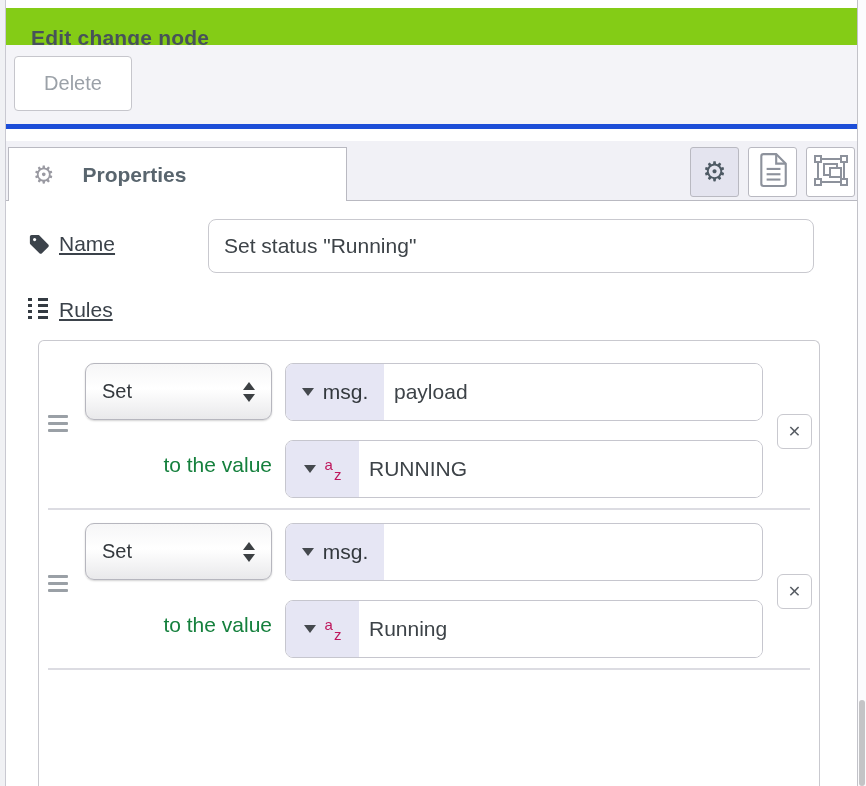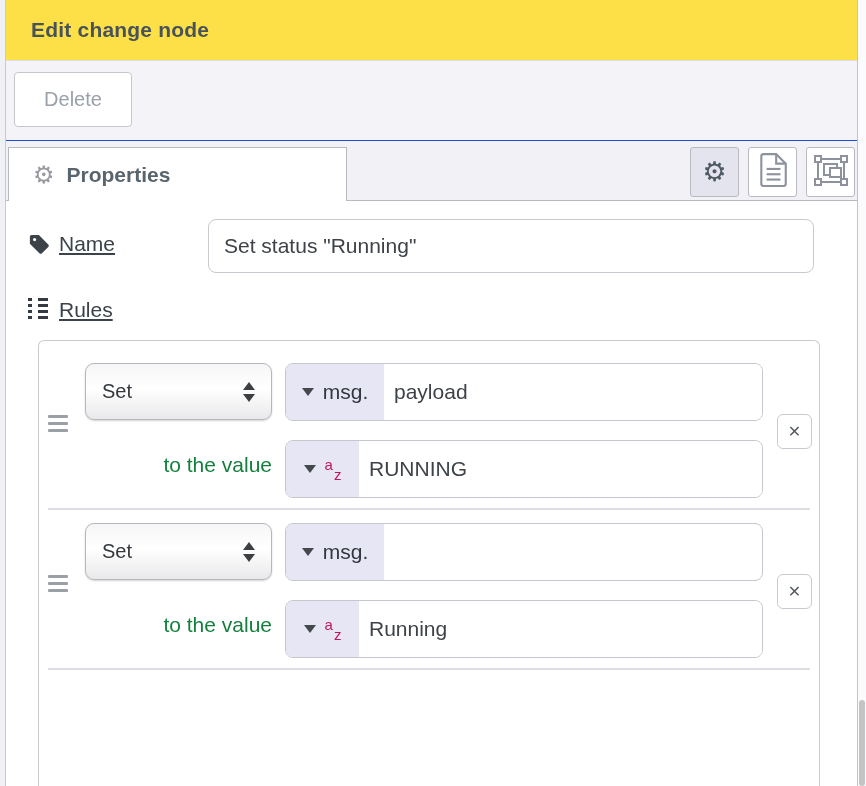--- a/index.html
+++ b/index.html
@@ -10,38 +10,38 @@
     -webkit-font-smoothing:antialiased;
   }
   .abs{position:absolute;}
 
   
   .edge-left{left:0;top:0;width:5px;height:786px;background:#f0f1f4;border-right:1px solid #c9c9d1;}
   .edge-right{right:0;top:0;width:8px;height:786px;background:#fbfbfd;border-left:1px solid #c2c2c8;}
   .scroll-thumb{right:1px;top:700px;width:6px;height:86px;background:#c4c4c6;border-radius:3px;}
 
   
-  .hdr{left:6px;top:0;width:851px;height:60px;background:#fde047;border-bottom:1px solid #dedee4;
+  .hdr{left:6px;top:8px;width:851px;height:60px;background:#84cc16;border-bottom:1px solid #dedee4;
        display:flex;align-items:center;}
   .hdr-title{margin-left:25px;font-size:21px;font-weight:bold;color:#47525a;letter-spacing:.2px;}
 
   
-  .btnbar{left:6px;top:61px;width:851px;height:79px;background:#f4f4f8;border-bottom:5px solid #1d4ed8;}
+  .btnbar{left:6px;top:45px;width:851px;height:79px;background:#f4f4f8;border-bottom:5px solid #1d4ed8;}
   .btn{position:absolute;display:flex;align-items:center;justify-content:center;
        font-size:20px;border-radius:4px;box-sizing:border-box;cursor:pointer;}
   .btn-delete{left:8px;top:11px;width:118px;height:55px;background:#fff;border:1px solid #c6c6cc;color:#9ba1a8;}
   .btn-cancel{left:565px;top:11px;width:127px;height:56px;background:#fff;border:1px solid #c6c6cc;color:#8f959c;}
   .btn-done{left:717px;top:11px;width:112px;height:56px;background:#8c1621;border:1px solid #7a1019;color:#ffffff;}
 
   
   .tabrow{left:6px;top:141px;width:851px;height:59px;background:#f1f1f6;border-bottom:1px solid #b9b9c1;}
   .tab{position:absolute;left:2px;top:6px;width:339px;height:54px;background:#fff;box-sizing:border-box;
        border:1px solid #b9b9c1;border-bottom:none;display:flex;align-items:center;cursor:pointer;}
   .tab-gear{margin-left:24px;font-size:24px;color:#9a9aa2;line-height:1;}
-  .tab-label{margin-left:12px;font-size:21px;font-weight:bold;color:#59656e;}
+  .tab-label{margin-left:28px;font-size:21px;font-weight:bold;color:#59656e;}
   .iconbtn{position:absolute;top:6px;width:49px;height:50px;background:#fff;box-sizing:border-box;
            border:1px solid #b9b9c1;border-radius:3px;display:flex;align-items:center;justify-content:center;cursor:pointer;}
   .iconbtn.sel{background:#e4e4ef;}
   .ib-gear{left:684px;}
   .ib-doc{left:742px;}
   .ib-grp{left:800px;}
   .ib-gear .g{font-size:27px;color:#4e5a64;line-height:1;}
 
   
   .content{left:6px;top:201px;width:851px;height:585px;background:#fff;}

